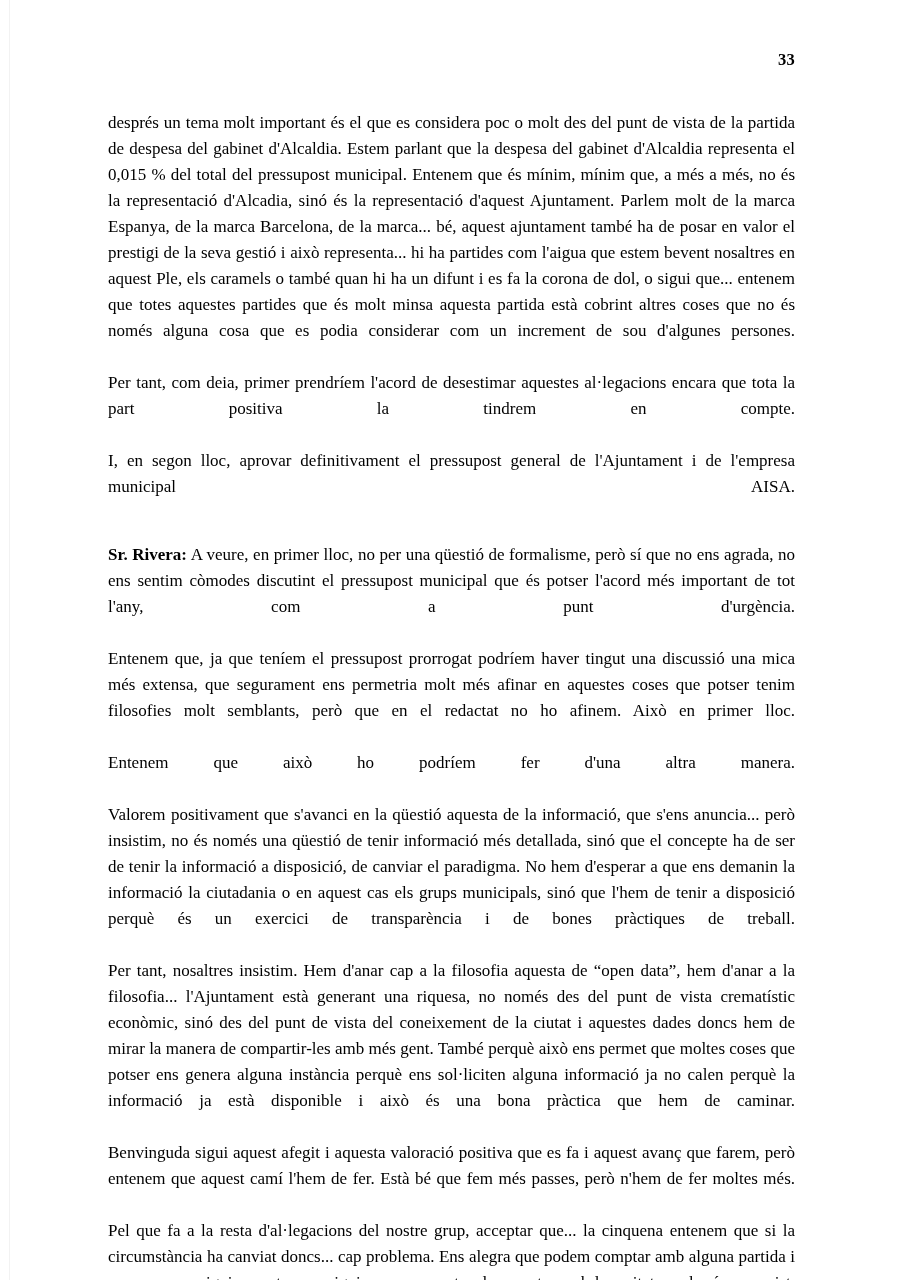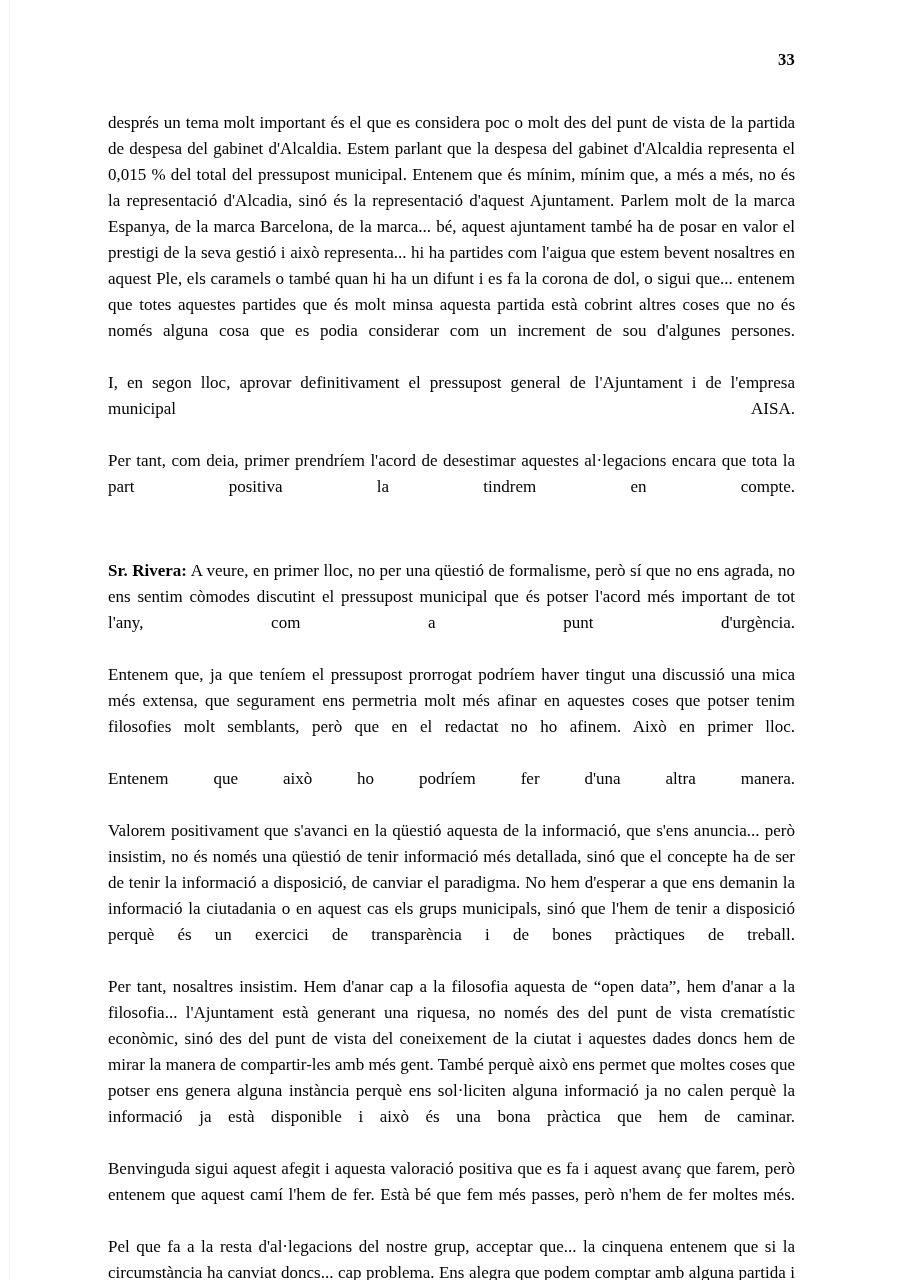--- a/index.html
+++ b/index.html
@@ -49,21 +49,21 @@
   p.para {
     margin: 0;
     font-size: 17px;
     line-height: 26px;
     text-align: justify;
     text-justify: inter-word;
     hyphens: none;
     -webkit-hyphens: none;
   }
   p.para.gap-before {
-    margin-top: 32px;
+    margin-top: 16px;
   }
   .speaker {
     font-weight: bold;
   }
   
   p.para::after {
     content: "";
     display: inline-block;
     width: 100%;
   }
@@ -73,22 +73,22 @@
 
 <div class="page">
 
   <div class="edge-rule"></div>
 
   <div class="page-number">33</div>
 
   <div class="content">
 
   <p class="para"><span>després un tema molt important és el que es considera poc o molt des del punt de vista de la partida de despesa del gabinet d'Alcaldia. Estem parlant que la despesa del gabinet d'Alcaldia representa el 0,015 % del total del pressupost municipal. Entenem que és mínim, mínim que, a més a més, no és la representació d'Alcadia, sinó és la representació d'aquest Ajuntament. Parlem molt de la marca Espanya, de la marca Barcelona, de la marca... bé, aquest ajuntament també ha de posar en valor el prestigi de la seva gestió i això representa... hi ha partides com l'aigua que estem bevent nosaltres en aquest Ple, els caramels o també quan hi ha un difunt i es fa la corona de dol, o sigui que... entenem que totes aquestes partides que és molt minsa aquesta partida està cobrint altres coses que no és només alguna cosa que es podia considerar com un increment de sou d'algunes persones.</span></p>
+      <p class="para"><span>Per tant, com deia, primer prendríem l'acord de desestimar aquestes al·legacions encara que tota la part positiva la tindrem en compte.</span></p>
       <p class="para"><span>I, en segon lloc, aprovar definitivament el pressupost general de l'Ajuntament i de l'empresa municipal AISA.</span></p>
-      <p class="para"><span>Per tant, com deia, primer prendríem l'acord de desestimar aquestes al·legacions encara que tota la part positiva la tindrem en compte.</span></p>
       <p class="para gap-before"><span class="speaker">Sr. Rivera:</span><span> A veure, en primer lloc, no per una qüestió de formalisme, però sí que no ens agrada, no ens sentim còmodes discutint el pressupost municipal que és potser l'acord més important de tot l'any, com a punt d'urgència.</span></p>
       <p class="para"><span>Entenem que, ja que teníem el pressupost prorrogat podríem haver tingut una discussió una mica més extensa, que segurament ens permetria molt més afinar en aquestes coses que potser tenim filosofies molt semblants, però que en el redactat no ho afinem. Això en primer lloc.</span></p>
       <p class="para"><span>Entenem que això ho podríem fer d'una altra manera.</span></p>
       <p class="para"><span>Valorem positivament que s'avanci en la qüestió aquesta de la informació, que s'ens anuncia... però insistim, no és només una qüestió de tenir informació més detallada, sinó que el concepte ha de ser de tenir la informació a disposició, de canviar el paradigma. No hem d'esperar a que ens demanin la informació la ciutadania o en aquest cas els grups municipals, sinó que l'hem de tenir a disposició perquè és un exercici de transparència i de bones pràctiques de treball.</span></p>
       <p class="para"><span>Per tant, nosaltres insistim. Hem d'anar cap a la filosofia aquesta de “open data”, hem d'anar a la filosofia... l'Ajuntament està generant una riquesa, no només des del punt de vista crematístic econòmic, sinó des del punt de vista del coneixement de la ciutat i aquestes dades doncs hem de mirar la manera de compartir-les amb més gent. També perquè això ens permet que moltes coses que potser ens genera alguna instància perquè ens sol·liciten alguna informació ja no calen perquè la informació ja està disponible i això és una bona pràctica que hem de caminar.</span></p>
       <p class="para"><span>Benvinguda sigui aquest afegit i aquesta valoració positiva que es fa i aquest avanç que farem, però entenem que aquest camí l'hem de fer. Està bé que fem més passes, però n'hem de fer moltes més.</span></p>
       <p class="para"><span>Pel que fa a la resta d'al·legacions del nostre grup, acceptar que... la cinquena entenem que si la circumstància ha canviat doncs... cap problema. Ens alegra que podem comptar amb alguna partida i esperem que sigui aquesta, que sigui que en comptes de comptar amb la meitat que havíem previst, doncs que sigui amb el que correspondria com Ajuntament perquè és de justícia.</span></p>
       <p class="para"><span>La proposta nostra no és en cap cas dir que els polítics o que les persones que tenim dedicació o que teniu dedicació a la política cobreu molt, això que quedi clar, no és aquesta la nostra</span></p>
     </div>
 

